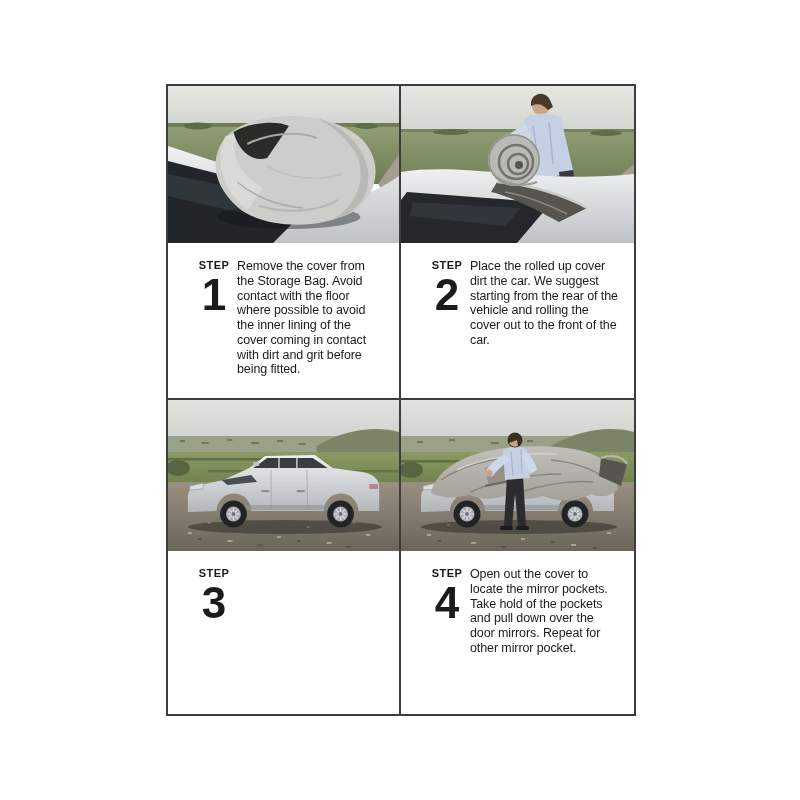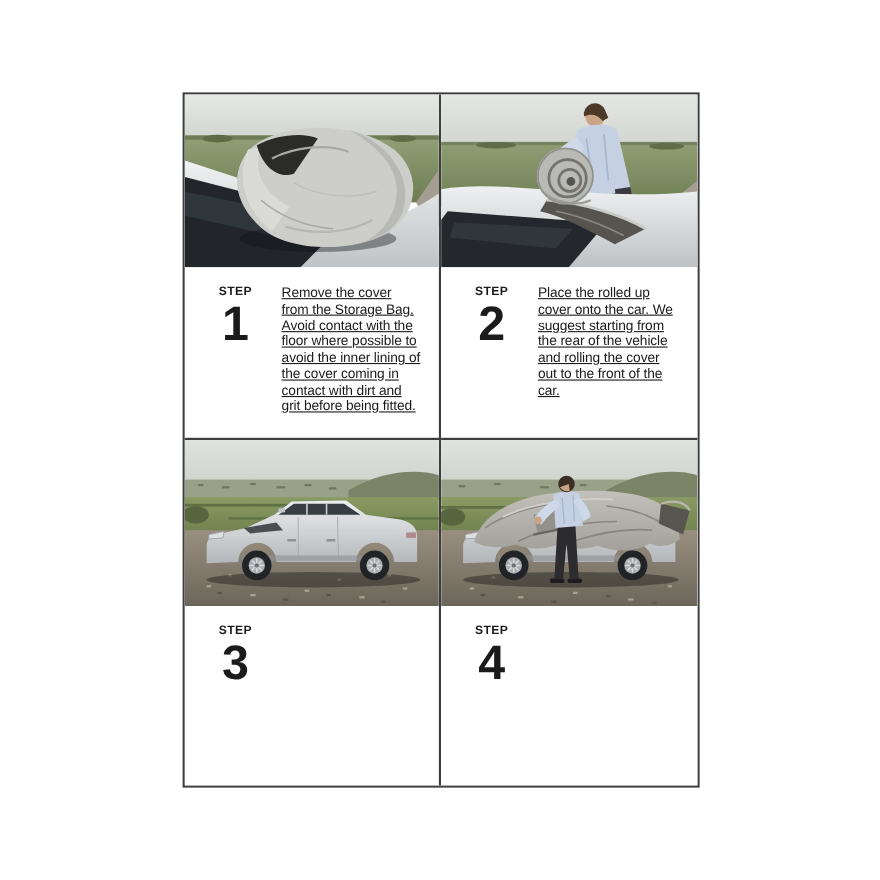--- a/index.html
+++ b/index.html
@@ -26,22 +26,22 @@
     padding:16px 10px 0 26px;
   }
   .step-col{flex:none;width:40px;text-align:center;}
   .step-label{
     font-size:11px;font-weight:bold;letter-spacing:0.4px;line-height:1.1;text-align:center;
   }
   .step-number{
     font-size:44px;font-weight:bold;line-height:0.95;margin-top:3px;
   }
   .instruction{
-    flex:1;margin-left:22px;padding-right:6px;
-    font-size:12.5px;line-height:1.18;letter-spacing:-0.1px;text-decoration:underline;
+    flex:1;margin-left:3px;padding-right:6px;
+    font-size:12.5px;line-height:1.18;letter-spacing:-0.1px;
   }
 </style>
 </head>
 <body>
 
 <div class="sheet">
 
   <div class="panel b-right b-bottom">
     <div class="photo row1">
       <svg viewBox="0 0 233 157" preserveAspectRatio="none">
@@ -135,21 +135,21 @@
           <circle cx="118" cy="79" r="4" fill="#55554f"></circle>
           <path d="M92,88 C102,98 122,102 136,96" stroke="#9b9c96" stroke-width="2" fill="none"></path>
         </g>
       </svg>
     </div>
     <div class="caption">
       <div class="step-col">
         <div class="step-label">STEP</div>
         <div class="step-number">2</div>
       </div>
-      <div class="instruction">Place the rolled up cover onto the car. We suggest starting from the rear of the vehicle and rolling the cover out to the front of the car.</div>
+      <div class="instruction">Place the rolled up cover dirt the car. We suggest starting from the rear of the vehicle and rolling the cover out to the front of the car.</div>
     </div>
   </div>
 
   <div class="panel b-right">
     <div class="photo row2">
       <svg viewBox="0 0 233 151" preserveAspectRatio="none">
         <defs>
           <linearGradient id="sky3" x1="0" y1="0" x2="0" y2="1">
             <stop offset="0" stop-color="#e0e2de"></stop>
               <stop offset="1" stop-color="#ced2cb"></stop>
@@ -348,16 +348,17 @@
           <circle cx="114" cy="40" r="7.5" fill="#3a2f24"></circle>
           <path d="M108,43 a7.5,7.5 0 0 0 9,3 l-1,-6 z" fill="#c9a486"></path>
         </g>
       </svg>
     </div>
     <div class="caption">
       <div class="step-col">
         <div class="step-label">STEP</div>
         <div class="step-number">4</div>
       </div>
+      <div class="instruction">Open out the cover to locate the mirror pockets. Take hold of the pockets and pull down over the door mirrors. Repeat for other mirror pocket.</div>
     </div>
   </div>
 
 </div>
 
 </body></html>

